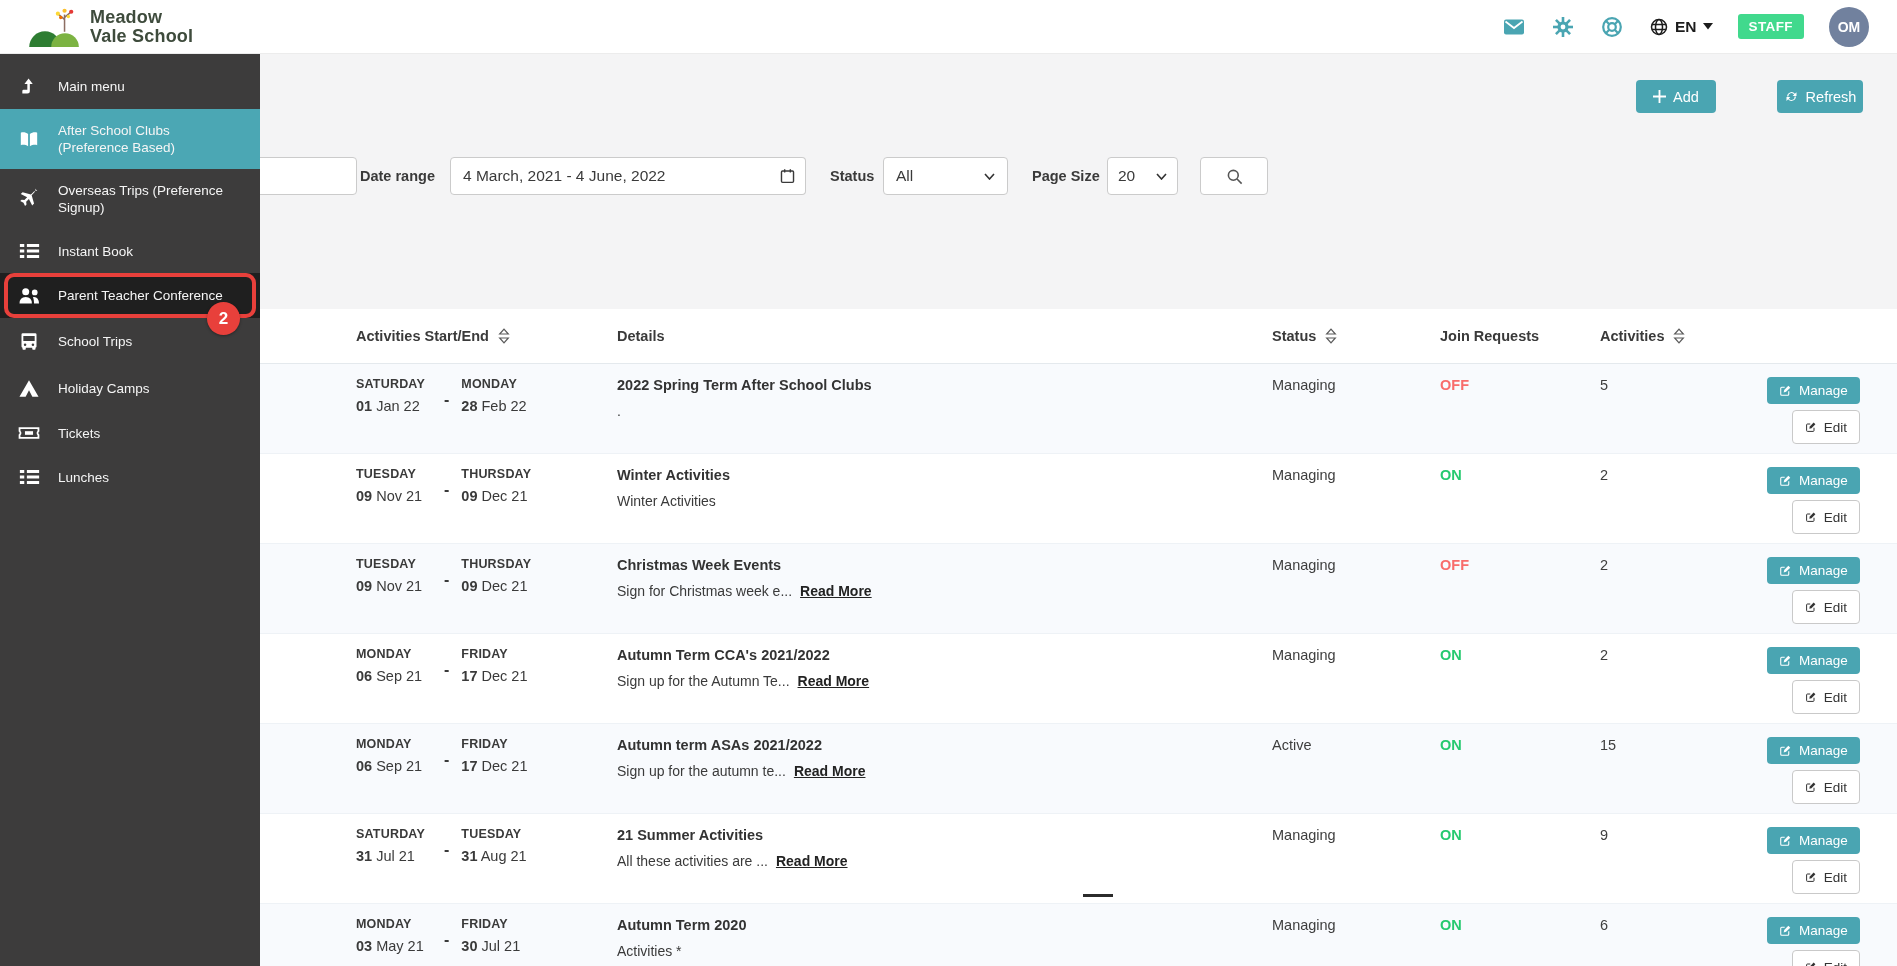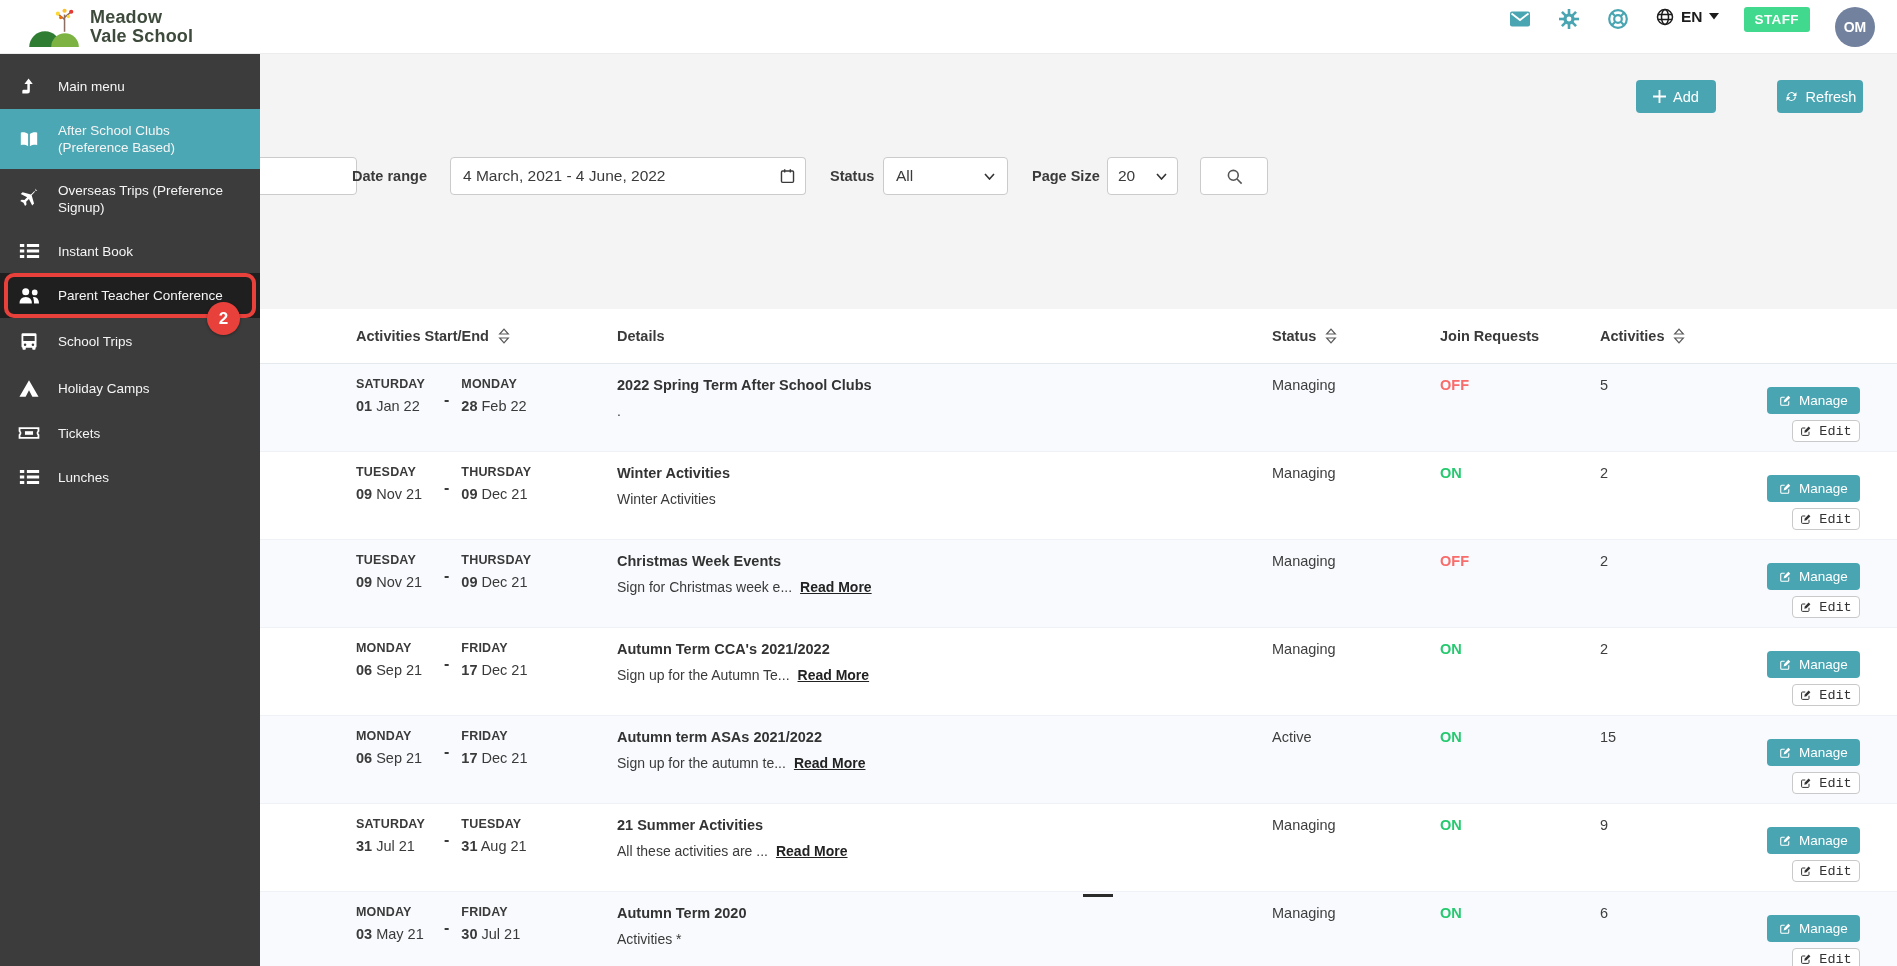--- a/index.html
+++ b/index.html
@@ -4,21 +4,21 @@
 <style>
   html,body{margin:0;padding:0;background:#dcdcdc;}
   .page{position:relative;width:1897px;height:966px;background:#F4F4F5;overflow:hidden;
         font-family:"Liberation Sans","DejaVu Sans",sans-serif;color:#3a3a3a;}
 
   
   .app-header{position:absolute;top:0;left:0;right:0;height:53px;background:#fff;
               border-bottom:1px solid #ececec;z-index:30;display:flex;align-items:center;}
   .logo{display:flex;align-items:center;gap:8px;margin-left:28px;}
   .logo-text{font-size:18px;font-weight:700;color:#3e4b3c;line-height:19px;letter-spacing:.2px;}
-  .header-right{margin-left:auto;display:flex;align-items:flex-start;gap:25px;padding-right:22px;}
+  .header-right{margin-left:auto;display:flex;align-items:center;gap:25px;padding-right:28px;}
   .hdr-icon{width:24px;height:24px;display:inline-flex;align-items:center;justify-content:center;cursor:pointer;}
   .lang{display:flex;align-items:center;gap:6px;cursor:pointer;}
   .lang-label{font-size:15.5px;font-weight:600;color:#1c1c1c;}
   .staff-badge{background:#41D98D;color:#fff;font-size:13.5px;font-weight:700;
                padding:5px 11px;border-radius:3px;letter-spacing:.4px;}
   .avatar{width:40px;height:40px;border-radius:50%;background:#71819E;color:#fff;
           display:flex;align-items:center;justify-content:center;font-size:14px;font-weight:700;cursor:pointer;}
 
   
   .sidebar{position:absolute;top:53px;left:0;bottom:0;width:260px;background:#3D3C3C;z-index:20;
@@ -46,21 +46,21 @@
   
   .filters{position:absolute;top:104px;left:0;right:0;height:38px;}
   .f-label{position:absolute;top:0;height:38px;display:flex;align-items:center;
            font-size:14.5px;font-weight:700;color:#3a3a3a;}
   .f-box{position:absolute;top:0;height:38px;background:#fff;border:1px solid #cbcbcb;border-radius:4px;
          box-sizing:border-box;display:flex;align-items:center;font-size:15.5px;color:#3a3a3a;}
   .partial-input{left:245px;width:112px;}
   .date-input{left:450px;width:320px;border-top-right-radius:0;border-bottom-right-radius:0;padding:0 12px;cursor:text;}
   .cal-btn{left:769px;width:37px;border-left:none;border-top-left-radius:0;border-bottom-left-radius:0;
            justify-content:center;cursor:pointer;}
-  .lbl-date{left:352px;}
+  .lbl-date{left:360px;}
   .sel-status{left:883px;width:125px;padding:0 12px;justify-content:space-between;cursor:pointer;}
   .lbl-status{left:830px;}
   .lbl-pagesize{left:1032px;}
   .sel-pagesize{left:1107px;width:71px;padding:0 10px;justify-content:space-between;cursor:pointer;}
   .search-btn{left:1200px;width:68px;justify-content:center;cursor:pointer;}
 
   
   .table-card{position:absolute;top:256px;left:260px;right:0;bottom:0;background:#fff;overflow:hidden;}
   .t-head,.t-row{display:grid;grid-template-columns:261px 655px 168px 160px 110px 1fr;
                  padding-left:96px;padding-right:37px;}
@@ -77,21 +77,21 @@
   .dash::before{content:"-";}
   .cell-details .title{font-size:14.5px;font-weight:700;color:#333;}
   .cell-details .sub{font-size:14px;margin-top:10px;color:#3a3a3a;}
   .readmore{font-size:14px;font-weight:700;color:#222;text-decoration:underline;margin-left:8px;cursor:pointer;}
   .cell-plain{font-size:14.5px;color:#3e3e3e;}
   .join{font-size:14.5px;font-weight:700;}
   .c-on{color:#26C96F;}
   .c-off{color:#F86C6B;}
   .cell-actions{display:flex;flex-direction:column;align-items:flex-end;gap:6px;justify-content:flex-end;}
   .btn-manage{width:93px;height:27px;font-size:13.5px;background:#4AA5B2;color:#fff;}
-  .btn-edit{width:68px;height:22px;font-size:13.5px;background:#fff;color:#333;border:1px solid #c9c9c9;font-family:Liberation Mono, monospace;}
+  .btn-edit{width:68px;height:34px;font-size:13.5px;background:#fff;color:#333;border:1px solid #c9c9c9;}
   .btn-manage svg,.btn-edit svg{display:block;}
 
   .stray-mark{position:absolute;left:1083px;top:841px;width:30px;height:3px;background:#2b2b2b;}
   .sort-ic{display:inline-flex;cursor:pointer;}
 </style>
 </head>
 <body>
 
 <div class="page">
 

